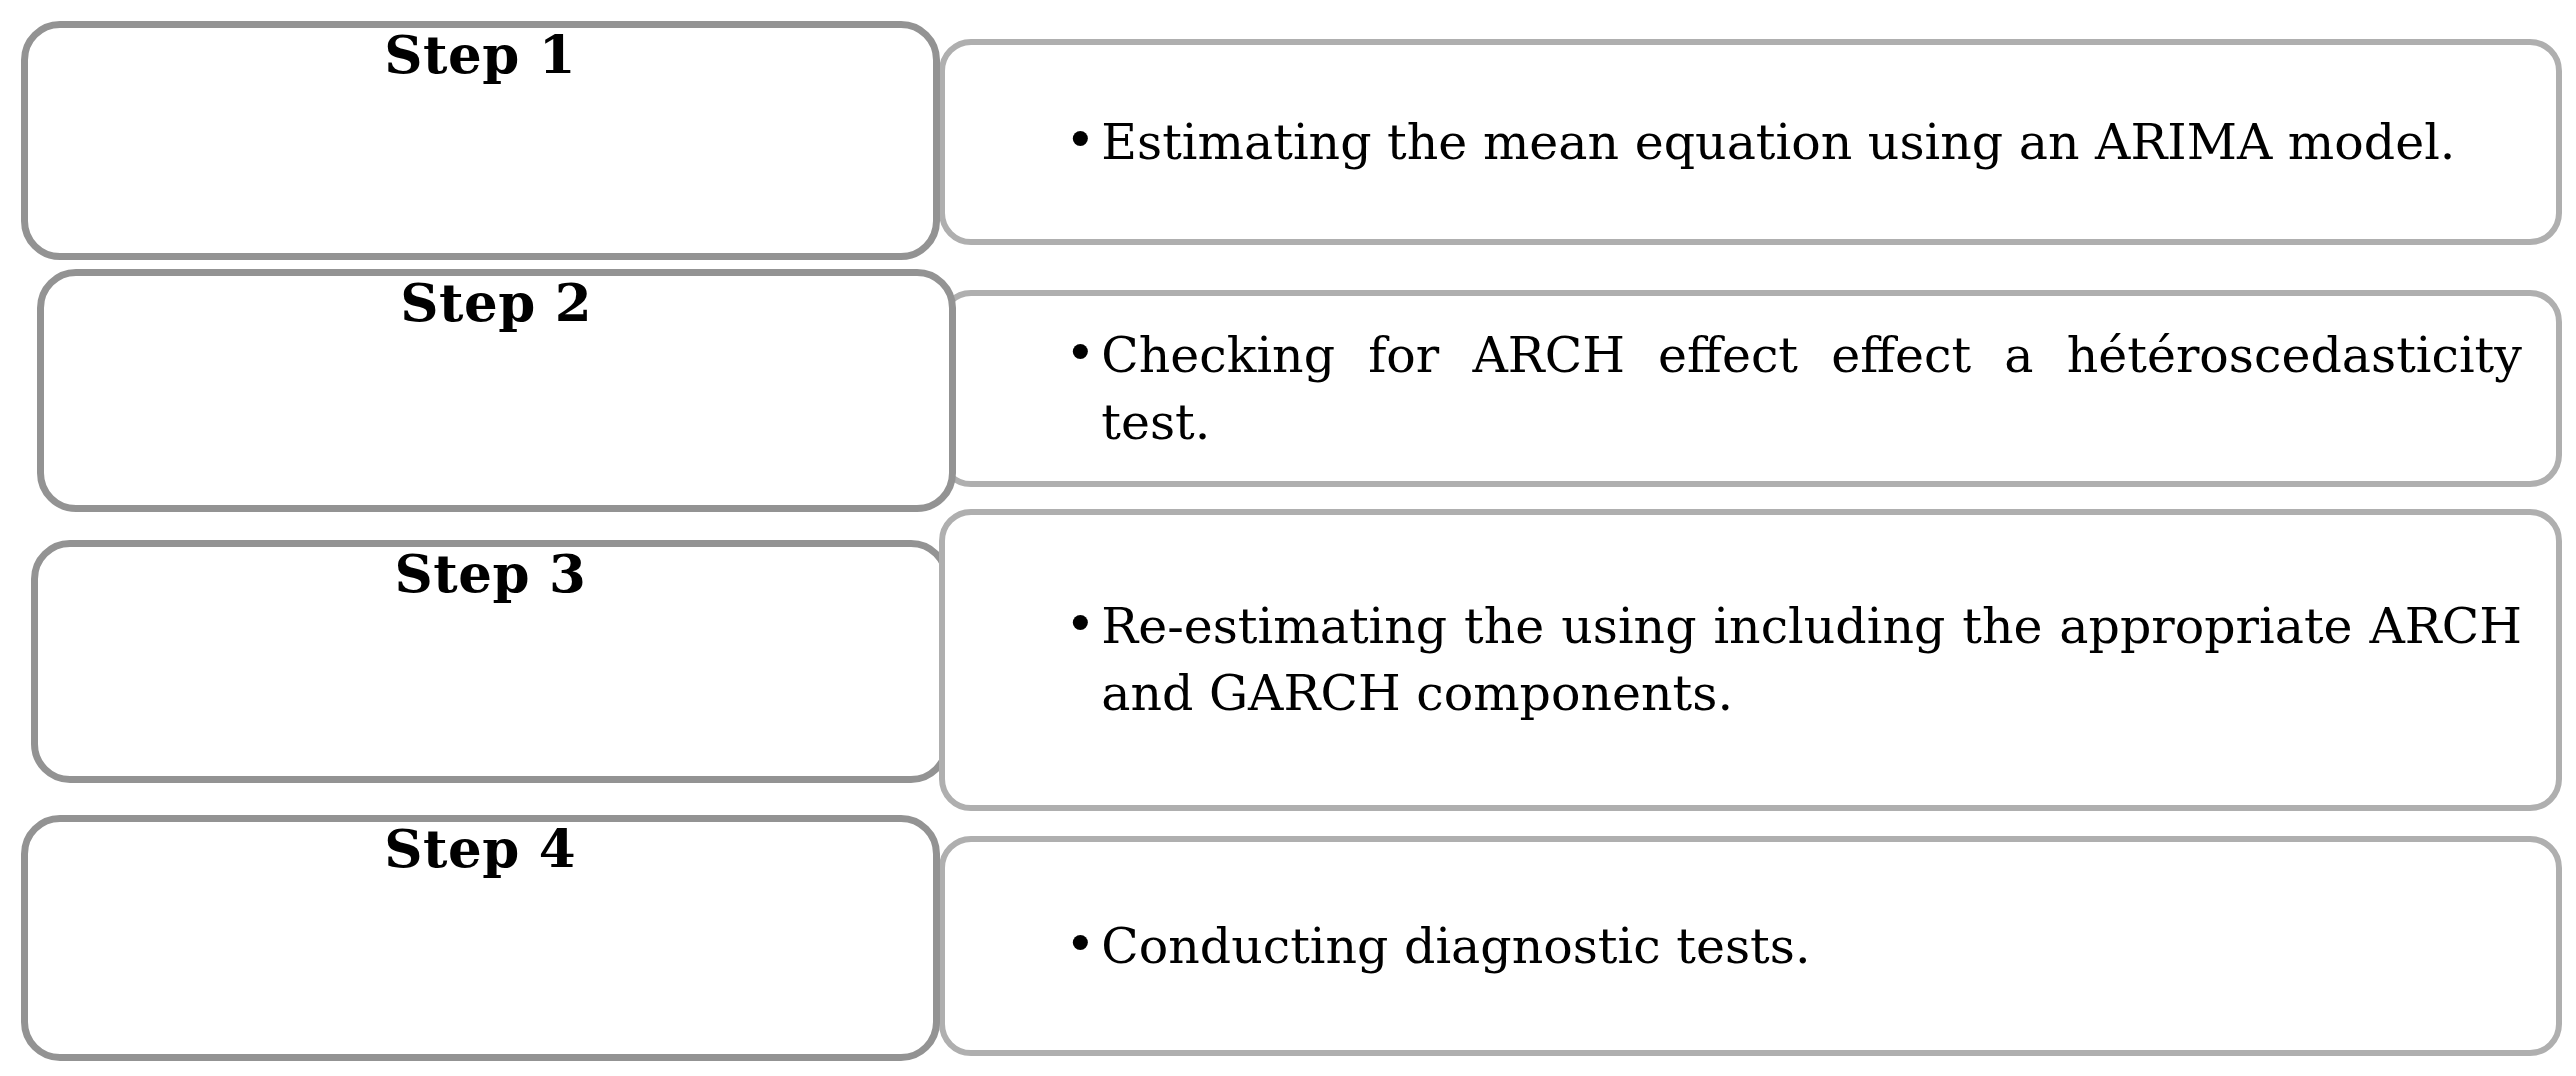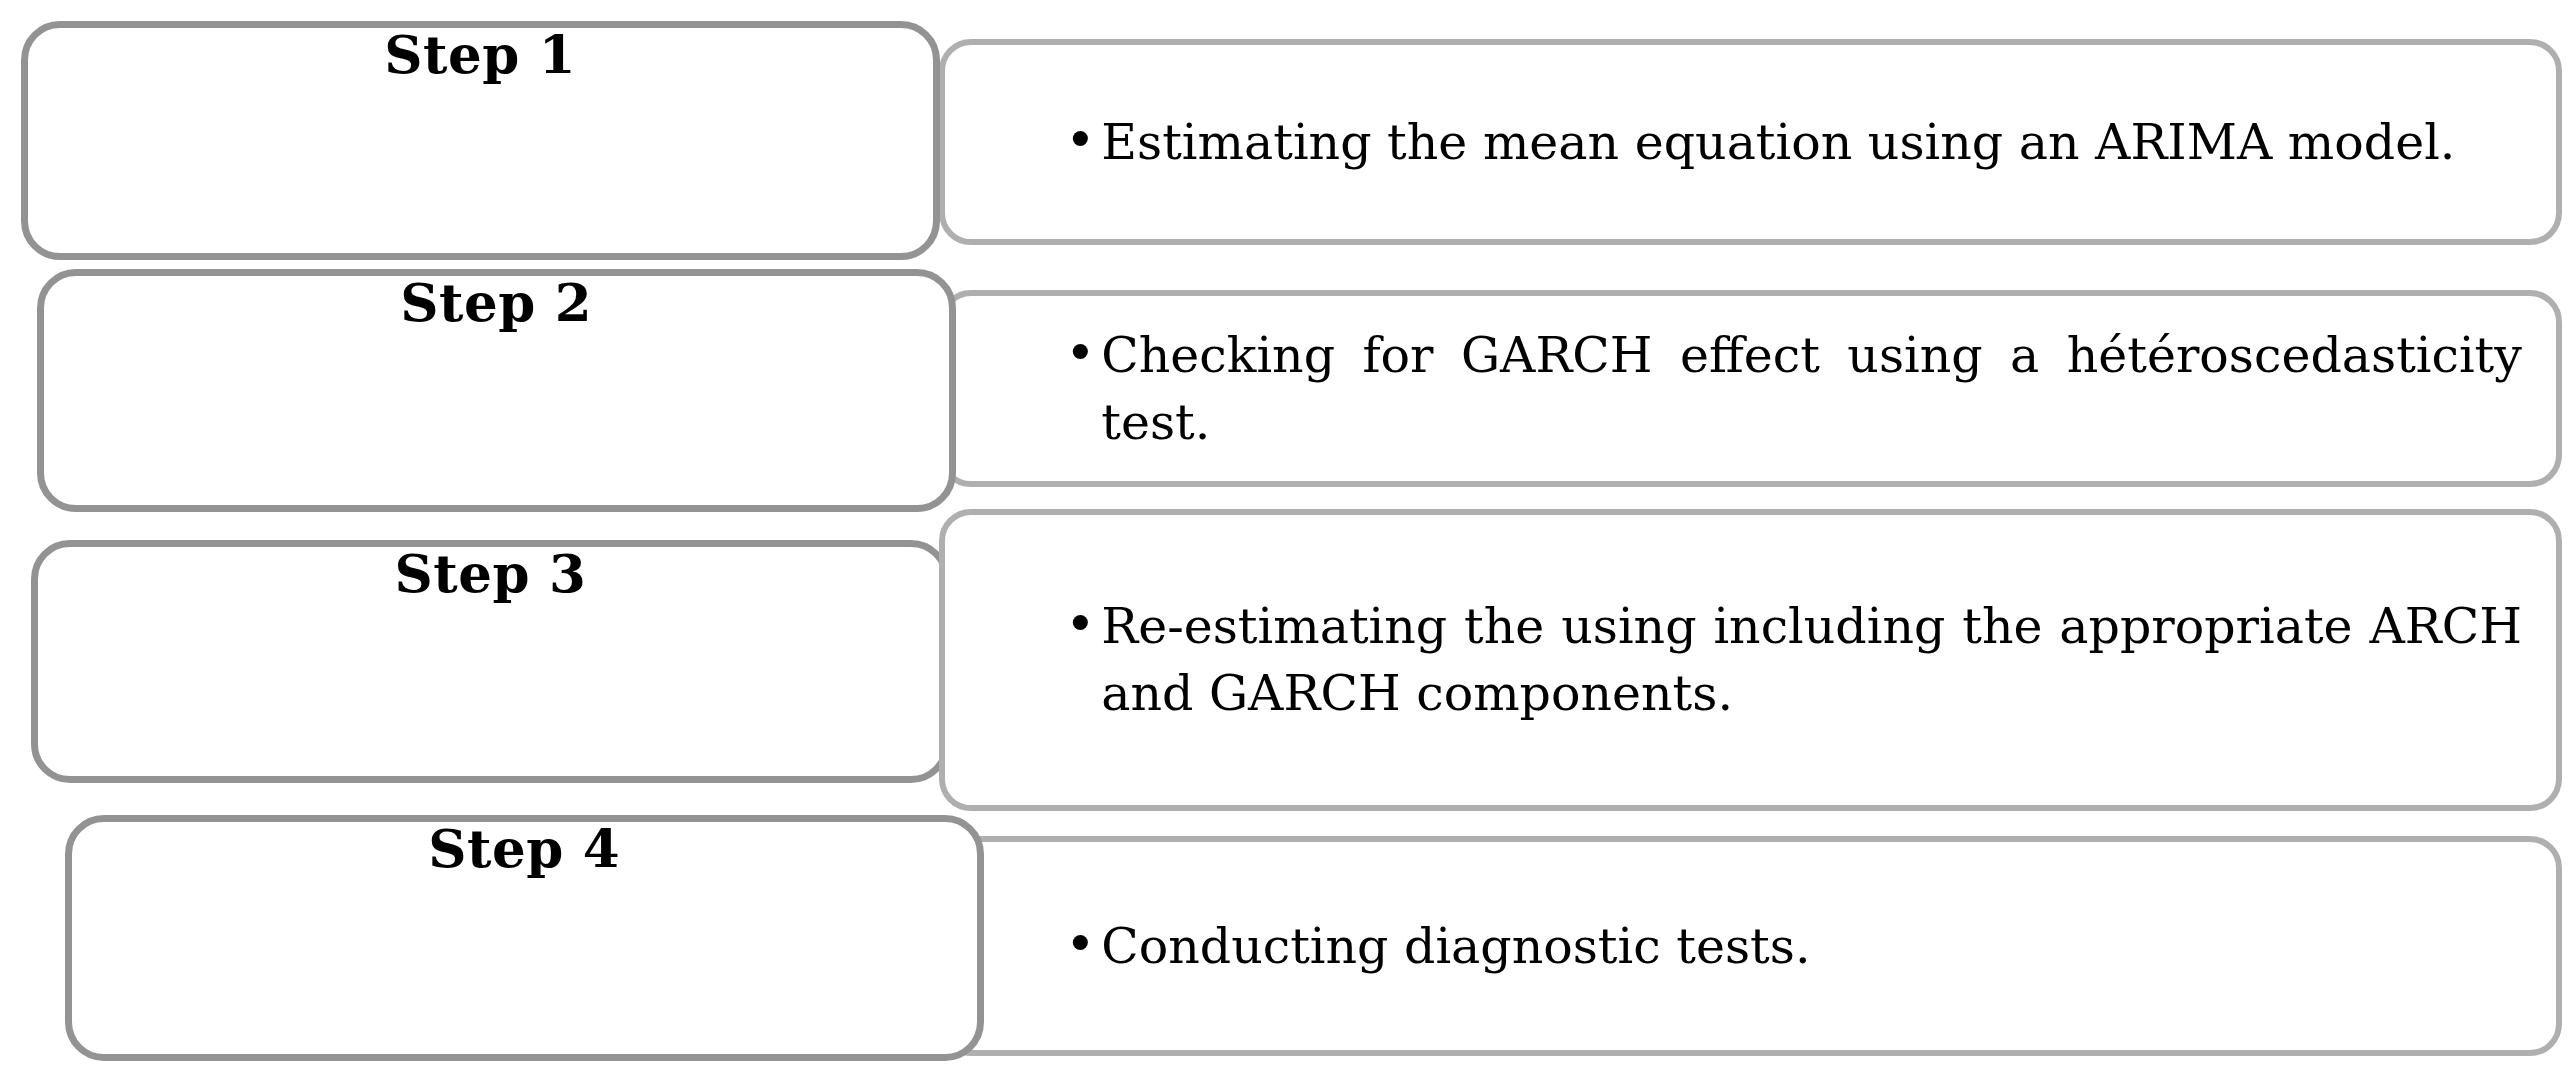--- a/index.html
+++ b/index.html
@@ -84,21 +84,21 @@
     word-spacing: 0px;
   }
   .desc-text.nojust {
     text-align: left;
   }
 
   
   #step-box-1 { left: 20.6px;  top: 20.6px;   width: 919px; height: 239px; }
   #step-box-2 { left: 20.6px;  top: 269px;  width: 919px; height: 243px; margin-left: 16px; }
   #step-box-3 { left: 31px;  top: 540px;  width: 919px; height: 243px; }
-  #step-box-4 { left: 20.6px;  top: 815px;  width: 919px; height: 246px; margin-left: 44px; }
+  #step-box-4 { left: 20.6px;  top: 815px;  width: 919px; height: 246px; }
 
   #desc-box-1 { left: 939px; top: 39px;  width: 1623px; height: 206px; }
   #desc-box-2 { left: 939px; top: 290px; width: 1623px; height: 197px; }
   #desc-box-3 { left: 939px; top: 509px; width: 1623px; height: 302px; }
   #desc-box-4 { left: 939px; top: 836px; width: 1623px; height: 220px; }
 
   
   #desc-box-3 { z-index: 4; }
 </style>
 </head>
@@ -112,21 +112,21 @@
       <span class="desc-text">Estimating the mean equation using an ARIMA model.</span>
     </div>
   </div>
   <div class="step-box" id="step-box-1">
     <span class="step-label">Step 1</span>
   </div>
 
   <div class="desc-box" id="desc-box-2">
     <div class="desc-inner">
       <span class="bullet-icon">•</span>
-      <span class="desc-text">Checking for GARCH effect using a hétéroscedasticity test.</span>
+      <span class="desc-text">Checking for ARCH effect effect a hétéroscedasticity test.</span>
     </div>
   </div>
   <div class="step-box" id="step-box-2">
     <span class="step-label">Step 2</span>
   </div>
 
   <div class="step-box" id="step-box-3">
     <span class="step-label">Step 3</span>
   </div>
   <div class="desc-box" id="desc-box-3">

